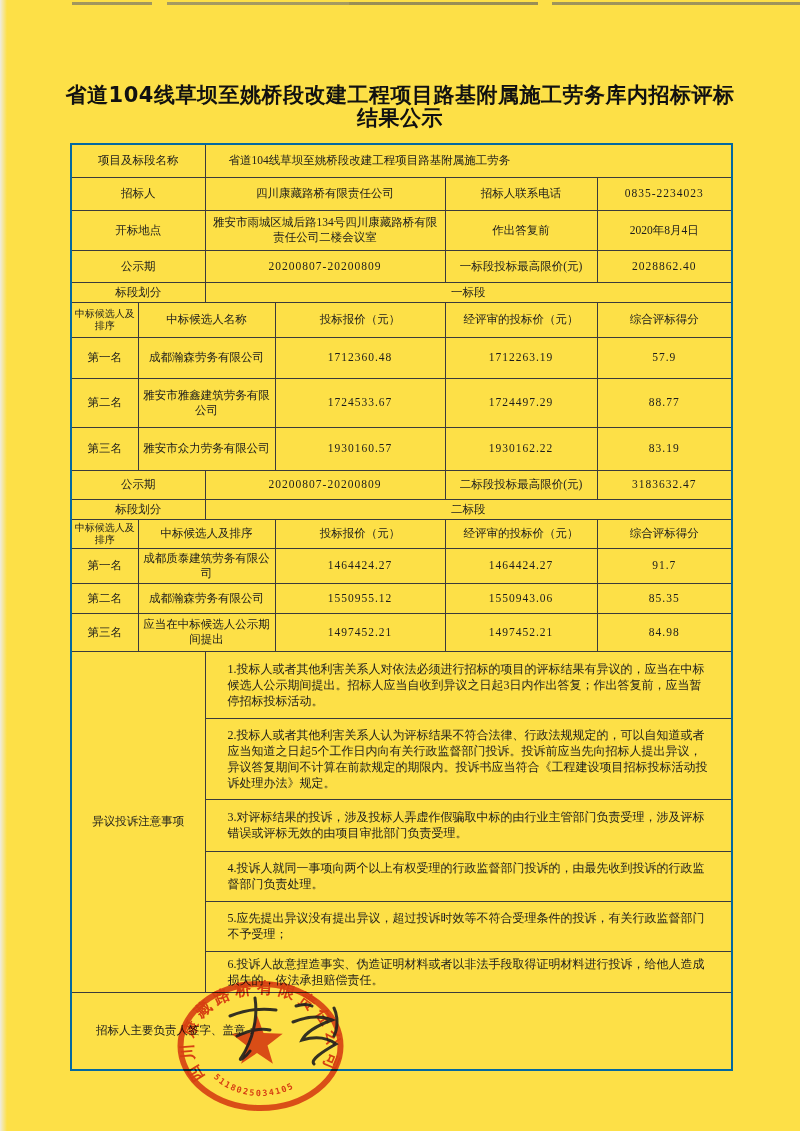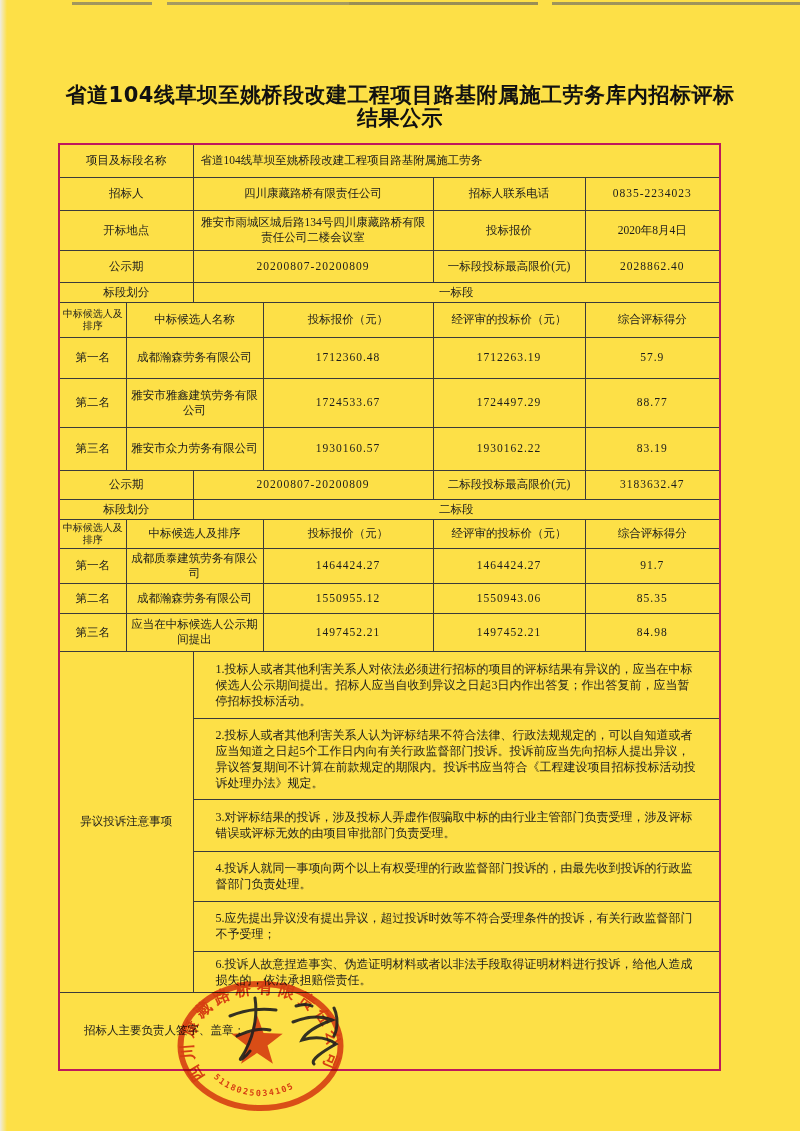--- a/index.html
+++ b/index.html
@@ -5,26 +5,26 @@
   html,body{margin:0;padding:0;background:#ffffff;}
   .page{position:relative;width:800px;height:1131px;background:#fde047;overflow:hidden;
         font-family:"Liberation Serif",serif;color:#1c1c1c;}
   .scan-top{position:absolute;top:2px;left:72px;right:0;height:3px;opacity:.62;
     background:linear-gradient(90deg,#6a6a6a 0 11%,transparent 11% 13%,#707070 13% 38%,#5d5d5d 38% 64%,transparent 64% 66%,#666 66% 100%);}
   .scan-left{position:absolute;left:0;top:0;bottom:0;width:7px;
     background:linear-gradient(90deg,#efecdf,rgba(255,255,255,0));}
   .title{position:absolute;top:84px;left:55px;width:690px;text-align:center;
     font-family:"DejaVu Sans",sans-serif;font-weight:700;font-size:21px;line-height:23px;
     color:#111;letter-spacing:.5px;}
-  table.doc{position:absolute;left:58px;top:143px;width:661px;border-collapse:collapse;
-    table-layout:fixed;border:2px solid #be185d;}
+  table.doc{position:absolute;left:70px;top:143px;width:661px;border-collapse:collapse;
+    table-layout:fixed;border:2px solid #0369a1;}
   .doc td{border:1px solid #3b3b3b;text-align:center;vertical-align:middle;
     font-size:11.5px;line-height:15px;padding:2px 4px;overflow:hidden;}
   .doc td.lbl{padding:2px 2px;}
-  .doc td.left{text-align:left;padding-left:7px;}
+  .doc td.left{text-align:left;padding-left:23px;}
   .doc td.num{letter-spacing:1px;}
   .doc td.hdr1{font-size:10px;line-height:12px;padding:2px 1px;}
   .doc td.note{text-align:left;padding:4px 22px;font-size:12px;line-height:16px;}
   .doc td.sig{text-align:left;padding-left:24px;}
   .stamp{position:absolute;left:172px;top:978px;width:176px;height:150px;
     mix-blend-mode:multiply;opacity:.92;}
   .ink{position:absolute;left:210px;top:985px;width:145px;height:92px;}
 </style>
 </head>
 <body>
@@ -51,21 +51,21 @@
       </tr>
       <tr style="height:33px">
         <td colspan="2" class="lbl">招标人</td>
         <td colspan="2">四川康藏路桥有限责任公司</td>
         <td class="lbl">招标人联系电话</td>
         <td class="num">0835-2234023</td>
       </tr>
       <tr style="height:40px">
         <td colspan="2" class="lbl">开标地点</td>
         <td colspan="2">雅安市雨城区城后路134号四川康藏路桥有限责任公司二楼会议室</td>
-        <td class="lbl">投标报价</td>
+        <td class="lbl">作出答复前</td>
         <td>2020年8月4日</td>
       </tr>
 
       <tr style="height:32px">
         <td colspan="2" class="lbl">公示期</td>
         <td colspan="2" class="num">20200807-20200809</td>
         <td class="lbl">一标段投标最高限价(元)</td>
         <td class="num">2028862.40</td>
       </tr>
       <tr style="height:19px">

